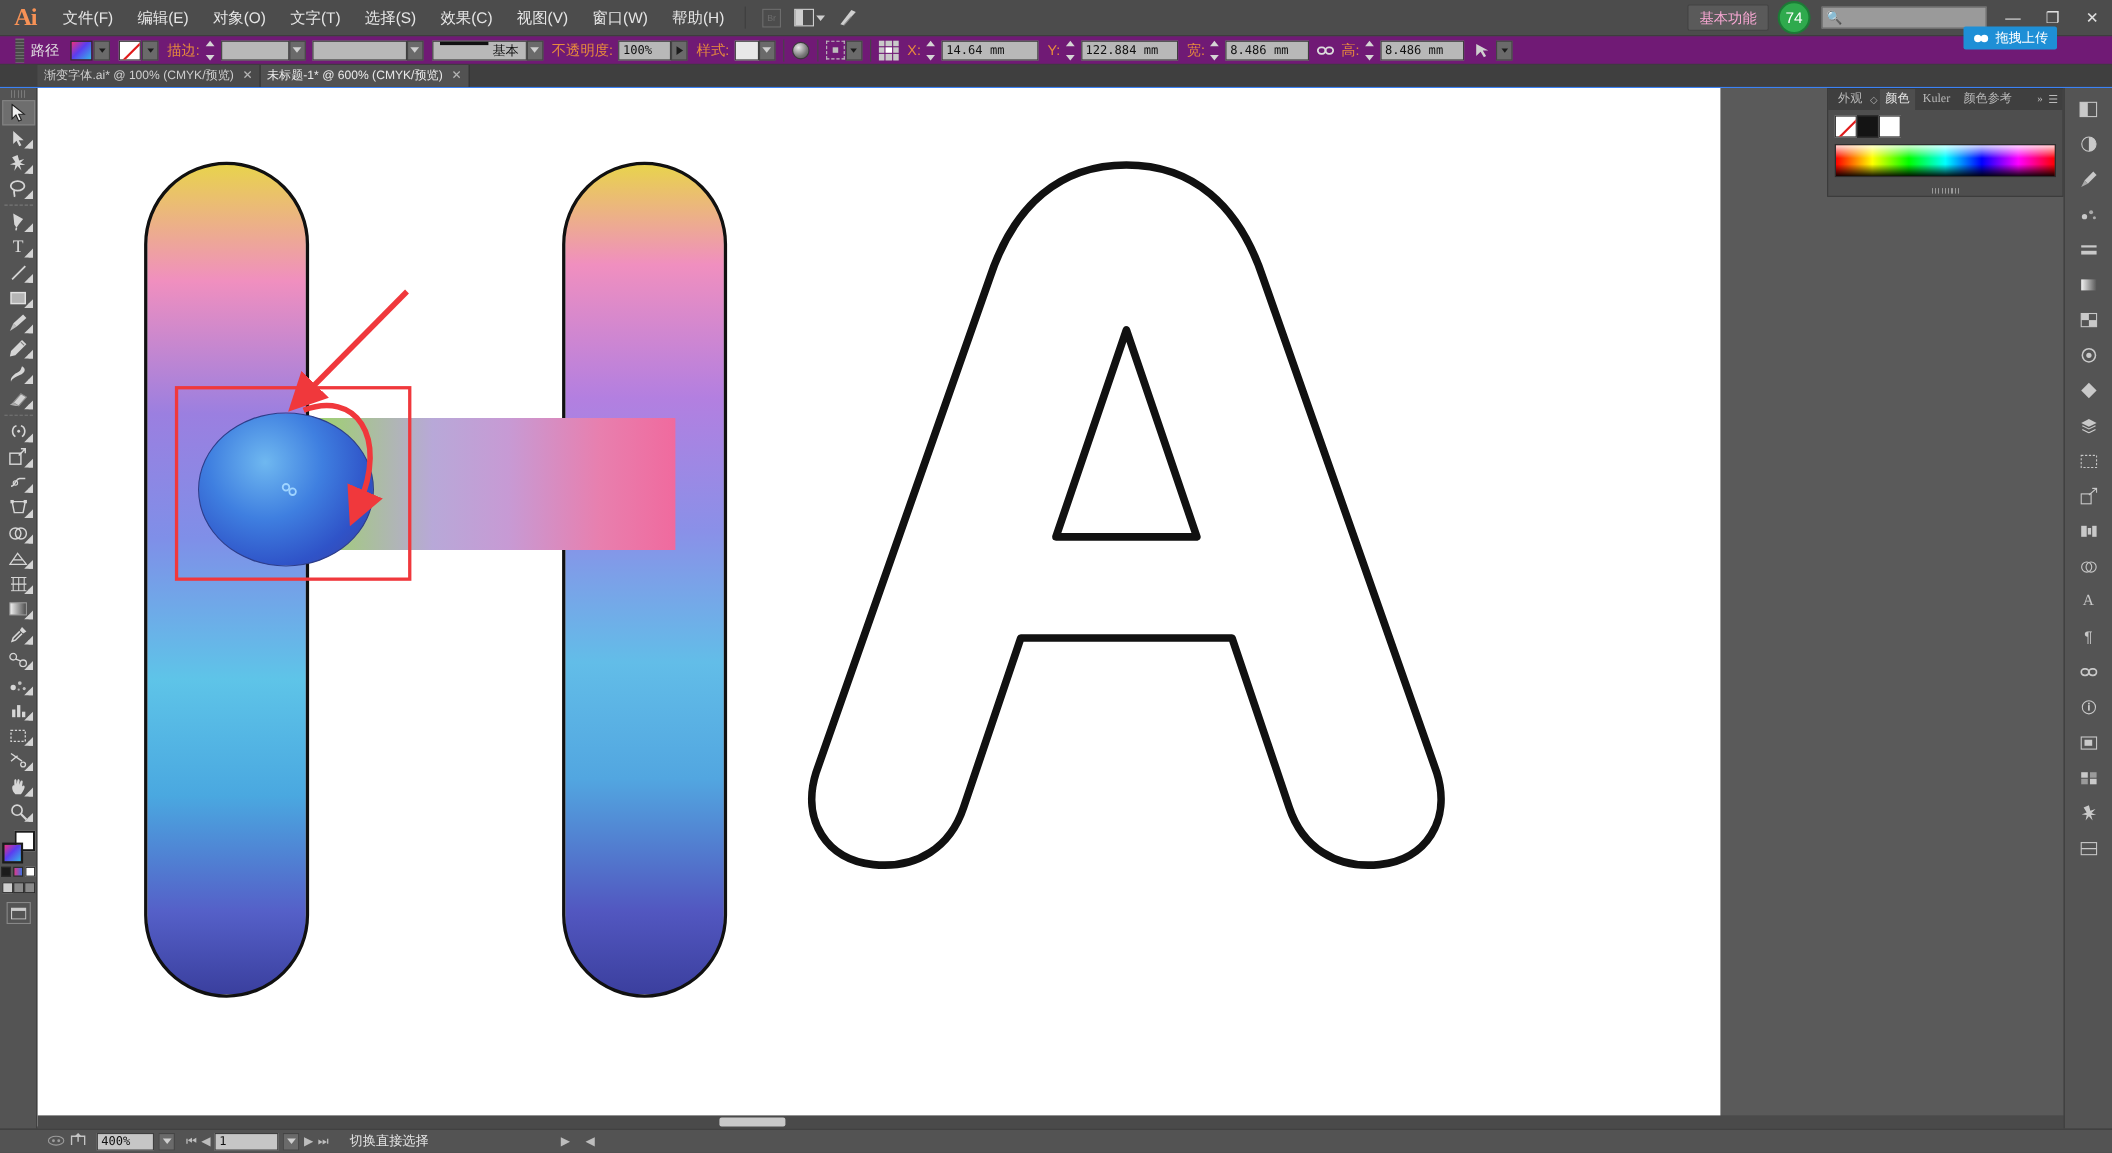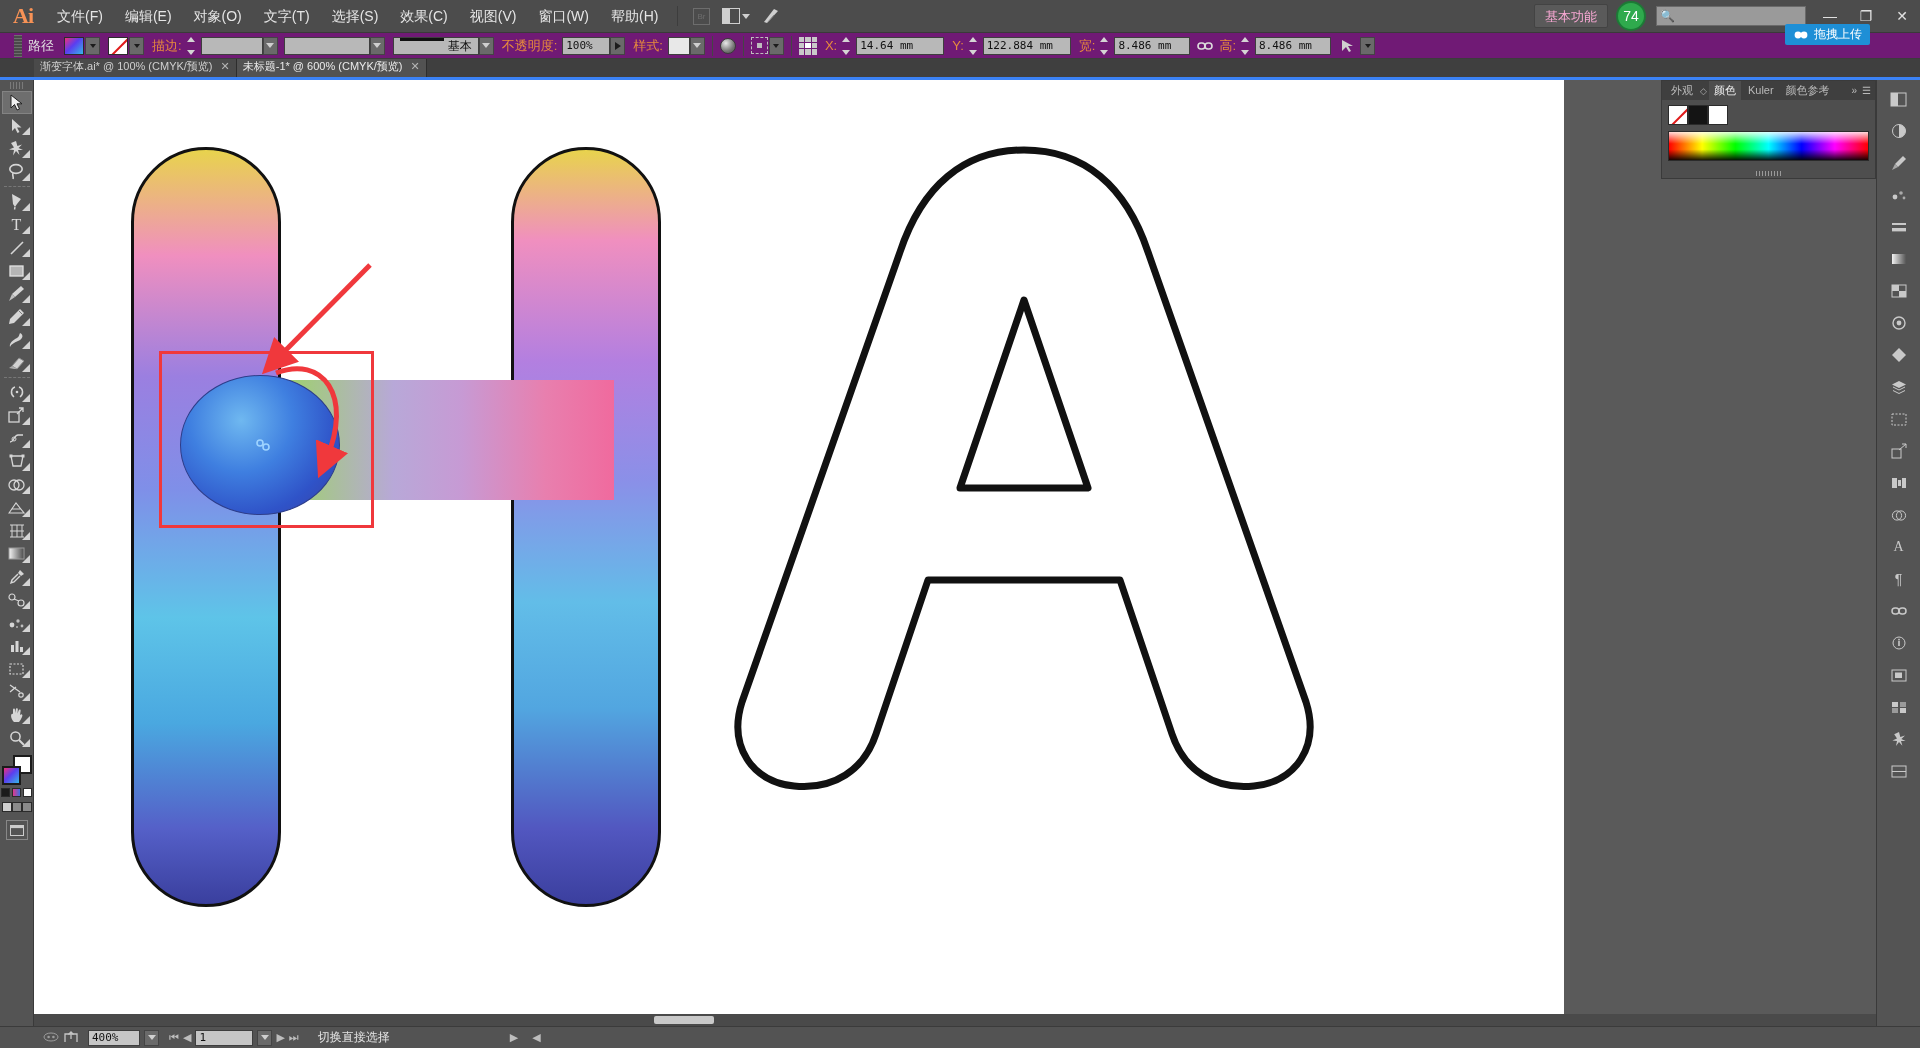--- a/index.html
+++ b/index.html
@@ -82,21 +82,21 @@
     grid-template-rows:repeat(3,1fr);gap:1px; }
   .anchor-grid span{ background:#c9c9c9; }
   .anchor-grid span.c{ background:#fff; }
   .link-ico { width:17px;height:15px;display:flex;align-items:center;justify-content:center;
     color:#d8d8d8;font-size:13px; }
   .style-sw { width:22px;height:18px;background:#e8e8e8;border:1px solid #3e3e3e; }
   .sel-ico { width:20px;height:16px;display:flex;align-items:center;justify-content:center;color:#ccc;}
 
   
   .tabbar { height:21px; background:#3f3f3f; display:flex; align-items:flex-end;
-    padding-left:34px; border-bottom:3px solid #3b82f6; }
+    padding-left:34px; border-bottom:1px solid #3b82f6; }
   .doctab { height:21px; background:#4a4a4a; border-right:1px solid #2d2d2d;
     display:flex; align-items:center; padding:0 6px; font-size:11px; color:#cfcfcf; gap:8px;}
   .doctab.active { background:#525252; color:#eaeaea; }
   .tab-x { font-size:11px; color:#b5b5b5; }
 
   
   .main { position:absolute; top:80px; left:0; right:0; bottom:22px; display:flex; }
 
   
   .toolbox { width:34px; background:#545454; border-right:1px solid #3a3a3a;
@@ -159,21 +159,21 @@
   .rightcol { position:absolute; right:0; top:80px; bottom:22px; width:44px;
     background:#545454; border-left:1px solid #3a3a3a; display:flex;
     flex-direction:column; align-items:center; padding-top:4px; }
   .ricon { width:34px;height:30px;display:flex;align-items:center;justify-content:center;
     color:#c9c9c9; font-size:14px; margin-bottom:2px; }
 
   
   .colorpanel { position:absolute; right:44px; top:80px; width:215px;
     background:#4e4e4e; border:1px solid #3a3a3a; }
   .cp-tabs { height:19px; background:#3f3f3f; display:flex; align-items:center;
-    font-size:11px; color:#b9b9b9; padding-left:4px; gap:2px; }
+    font-size:11px; color:#b9b9b9; padding-left:4px; gap:2px;font-family:Liberation Serif, serif; }
   .cp-tab { padding:0 5px; height:19px; line-height:19px; }
   .cp-tab.active { background:#4e4e4e; color:#eaeaea; }
   .cp-body { padding:5px 6px 8px; }
   .cp-swrow { display:flex; gap:0; margin-bottom:6px; }
   .cp-sw { width:20px;height:20px;border:1px solid #2b2b2b; }
   .cp-none { background:#fff; position:relative; overflow:hidden; }
   .cp-none:after{ content:'';position:absolute;left:-3px;top:9px;width:30px;height:2px;
     background:#e01b1b;transform:rotate(-45deg); }
   .spectrum { height:30px; border:1px solid #2b2b2b;
     background:linear-gradient(to bottom,

